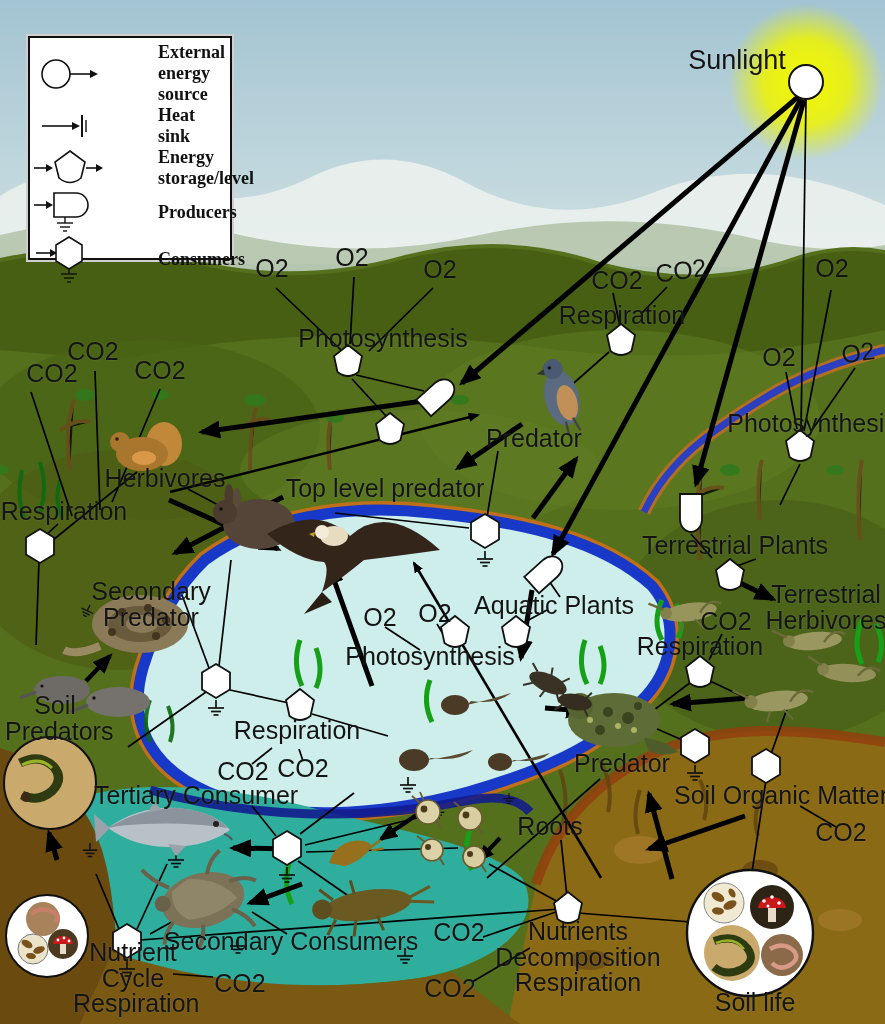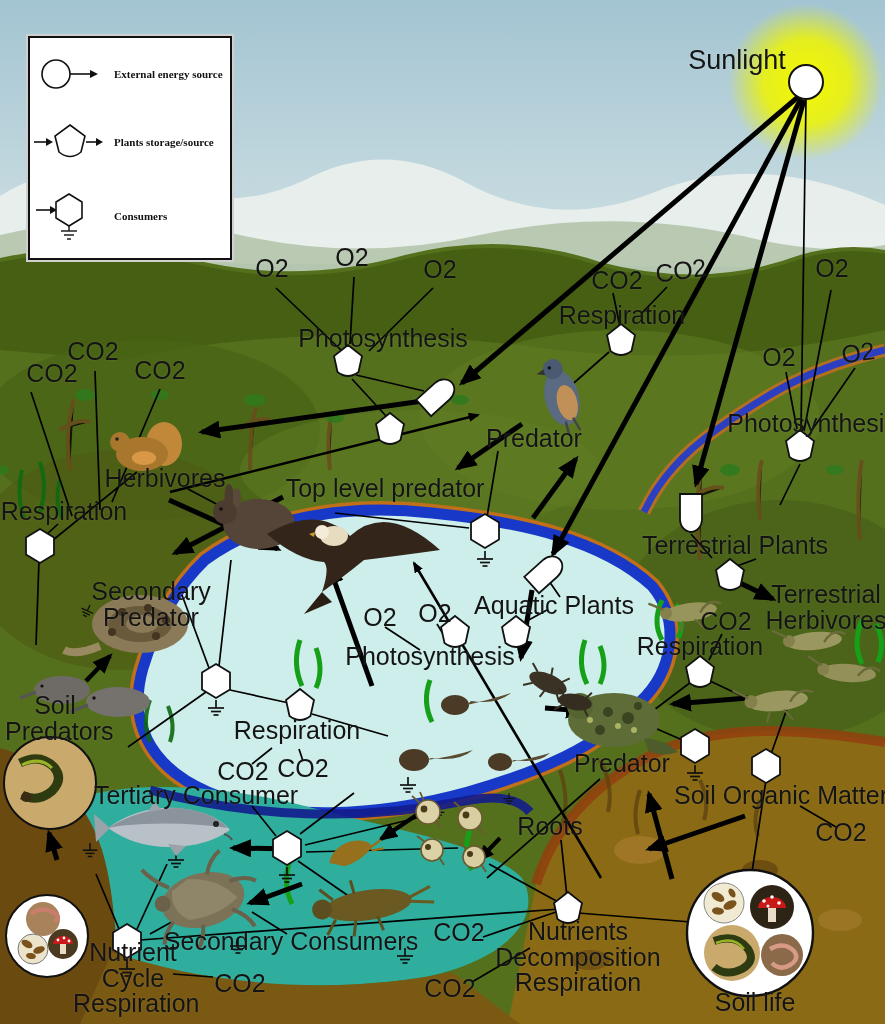--- a/index.html
+++ b/index.html
@@ -19,21 +19,21 @@
   .w100{width:100px}.w120{width:120px}.w130{width:130px}.w190{width:190px}
   .rot-8{transform:translate(-50%,-50%) rotate(-8deg)}
   #legend{
     position:absolute;left:28px;top:36px;width:204px;height:224px;
     background:#fff;border:2px solid #111;box-shadow:0 0 0 2px #cfcfcf;
     display:flex;flex-direction:column;justify-content:space-around;padding:4px 2px;
     box-sizing:border-box;z-index:30;
   }
   .lg-row{display:flex;align-items:center;gap:4px;}
   .lg-sym{width:78px;flex:0 0 78px;}
-  .lg-txt{font-family:"Liberation Serif",serif;font-weight:bold;font-size:11px;color:#111;}
+  .lg-txt{font-family:"Liberation Serif",serif;font-weight:bold;font-size:18px;color:#111;margin-left:44px;}
 </style>
 </head>
 <body>
 
 <div id="stage">
 
 <svg width="885" height="1024" viewBox="0 0 885 1024" style="position:absolute;left:0;top:0">
   <defs>
     <radialGradient id="sunglow" cx="50%" cy="50%" r="50%">
       <stop offset="0%" stop-color="#f4f800" stop-opacity="1"></stop>
@@ -466,28 +466,51 @@
 <div id="legend">
   <div class="lg-row">
     <svg class="lg-sym" width="78" height="36" viewBox="0 0 78 36">
       <circle cx="24" cy="18" r="14" fill="#fff" stroke="#111" stroke-width="1.6"></circle>
       <line x1="38" y1="18" x2="58" y2="18" stroke="#111" stroke-width="1.6"></line>
           <path d="M58,14 l8,4 -8,4 z" fill="#111"></path>
     </svg>
     <span class="lg-txt">External energy source</span>
   </div>
   <div class="lg-row">
+    <svg class="lg-sym" width="78" height="30" viewBox="0 0 78 30">
+      <line x1="10" y1="15" x2="40" y2="15" stroke="#111" stroke-width="1.6"></line>
+          <path d="M40,11 l8,4 -8,4 z" fill="#111"></path>
+      <line x1="50" y1="4" x2="50" y2="26" stroke="#111" stroke-width="2"></line>
+      <line x1="54" y1="9" x2="54" y2="21" stroke="#111" stroke-width="1.4"></line>
+    </svg>
+    <span class="lg-txt">Heat sink</span>
+  </div>
+  <div class="lg-row">
     <svg class="lg-sym" width="78" height="42" viewBox="0 0 78 42">
       <line x1="2" y1="21" x2="14" y2="21" stroke="#111" stroke-width="1.6"></line>
           <path d="M14,17 l7,4 -7,4 z" fill="#111"></path>
       <path d="M38,4 L53,15 L49,31 Q38,40 27,31 L23,15 Z" fill="#fff" stroke="#111" stroke-width="1.6"></path>
       <line x1="54" y1="21" x2="64" y2="21" stroke="#111" stroke-width="1.6"></line>
           <path d="M64,17 l7,4 -7,4 z" fill="#111"></path>
     </svg>
-    <span class="lg-txt">Plants storage/source</span>
+    <span class="lg-txt">Energy storage/level</span>
+  </div>
+  <div class="lg-row">
+    <svg class="lg-sym" width="78" height="46" viewBox="0 0 78 46">
+      <line x1="2" y1="16" x2="14" y2="16" stroke="#111" stroke-width="1.6"></line>
+          <path d="M14,12 l7,4 -7,4 z" fill="#111"></path>
+      <path d="M22,4 L44,4 A12,12 0 0 1 44,28 L22,28 Z" fill="#fff" stroke="#111" stroke-width="1.6"></path>
+      <g stroke="#111" stroke-width="1.4" fill="none">
+        <line x1="33" y1="28" x2="33" y2="34"></line>
+            <line x1="25" y1="34" x2="41" y2="34"></line>
+            <line x1="28" y1="38" x2="38" y2="38"></line>
+            <line x1="31" y1="42" x2="35" y2="42"></line>
+      </g>
+    </svg>
+    <span class="lg-txt">Producers</span>
   </div>
   <div class="lg-row">
     <svg class="lg-sym" width="78" height="48" viewBox="0 0 78 48">
       <line x1="4" y1="18" x2="18" y2="18" stroke="#111" stroke-width="1.6"></line>
           <path d="M18,14 l7,4 -7,4 z" fill="#111"></path>
       <path d="M37,2 L50,10 L50,26 L37,34 L24,26 L24,10 Z" fill="#fff" stroke="#111" stroke-width="1.6"></path>
       <g stroke="#111" stroke-width="1.4" fill="none">
         <line x1="37" y1="34" x2="37" y2="39"></line>
             <line x1="29" y1="39" x2="45" y2="39"></line>
             <line x1="32" y1="43" x2="42" y2="43"></line>

